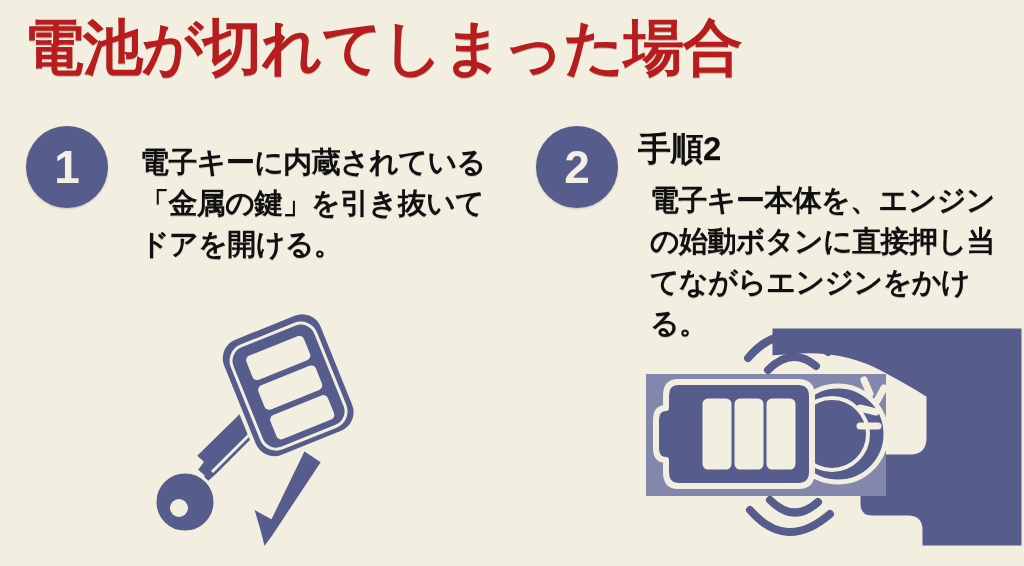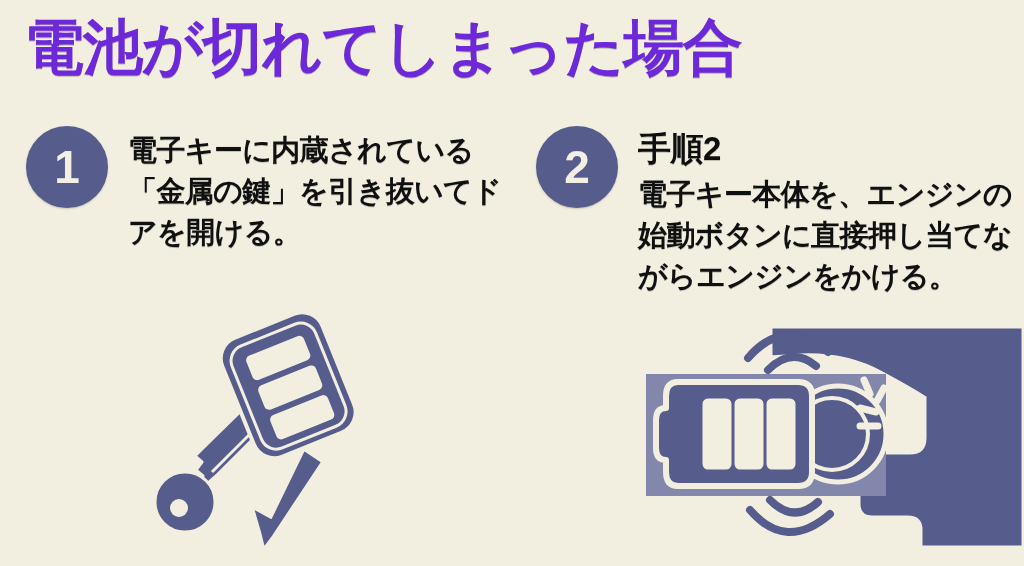--- a/index.html
+++ b/index.html
@@ -17,21 +17,21 @@
     -webkit-font-smoothing: antialiased;
   }
 
   
   #title {
     position: absolute;
     left: 24px;
     top: 10px;
     font-size: 60px;
     font-weight: bold;
-    color: #6d28d9;
+    color: #b91c1c;
     letter-spacing: -1px;
     line-height: 76px;
     white-space: nowrap;
     text-shadow: 0 1px 0 rgba(0,0,0,0.25);
   }
 
   
   .step {
     position: absolute;
     top: 126px;
@@ -77,21 +77,21 @@
     letter-spacing: -0.5px;
     margin: 0 0 6px 0;
     text-shadow: 0 1px 0 rgba(0,0,0,0.2);
   }
   .step-text {
     font-size: 29px;
     font-weight: bold;
     color: #101010;
     line-height: 41px;
     letter-spacing: -0.6px;
-    margin: 0;
+    margin: 12px;
     text-shadow: 0 1px 0 rgba(0,0,0,0.18);
   }
 
   
   .illustration {
     position: absolute;
   }
   #illus-key   { left: 140px; top: 300px; width: 250px; height: 250px; }
   #illus-start { left: 620px; top: 312px; width: 404px; height: 250px; }
 </style>

